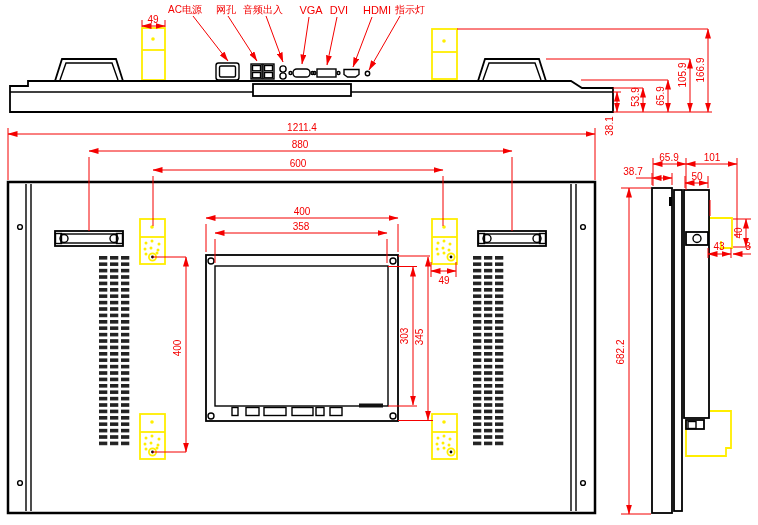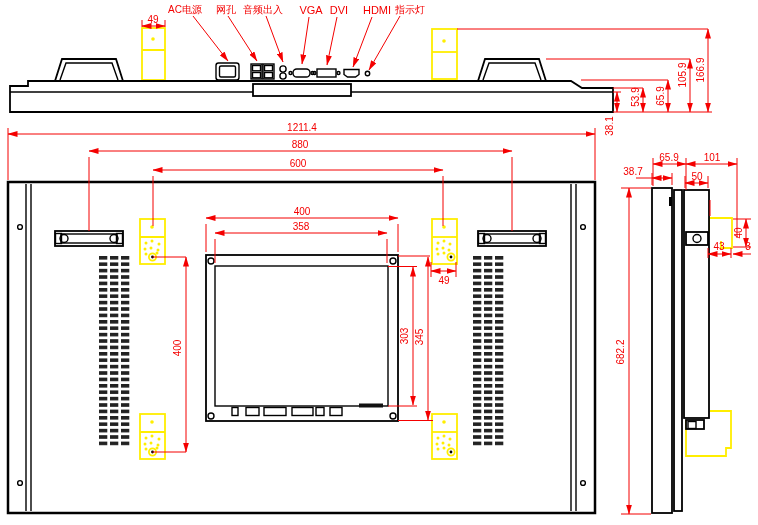--- a/index.html
+++ b/index.html
@@ -1,17 +1,17 @@
 <!DOCTYPE html>
 <html style="--dim: #f40000; --hl: #ffee00; --line: #000000;"><head>
 <meta charset="utf-8">
 <style>
   html,body{margin:0;padding:0;background:#fff;}
   #canvas{position:relative;width:758px;height:525px;background:#fff;overflow:hidden;
-          font-family:"Liberation Sans",sans-serif;border-radius:23px;}
+          font-family:"Liberation Sans",sans-serif;}
   svg{display:block;}
   .k  {stroke:var(--line,#000);fill:none;stroke-width:1.4;}
   .kf {stroke:var(--line,#000);fill:#fff;stroke-width:1.8;}
   .kb {stroke:var(--line,#000);fill:#fff;stroke-width:2.5;}
   .y  {stroke:var(--hl,#ffee00);fill:none;stroke-width:1.8;}
   .yf {stroke:var(--hl,#ffee00);fill:#fff;stroke-width:1.8;}
   .yd {fill:var(--hl,#ffee00);stroke:none;}
   .x  {stroke:var(--dim,#f40000);fill:none;stroke-width:1;}
   .d  {stroke:var(--dim,#f40000);fill:none;stroke-width:1;
        marker-start:url(#ar);marker-end:url(#ar);}

